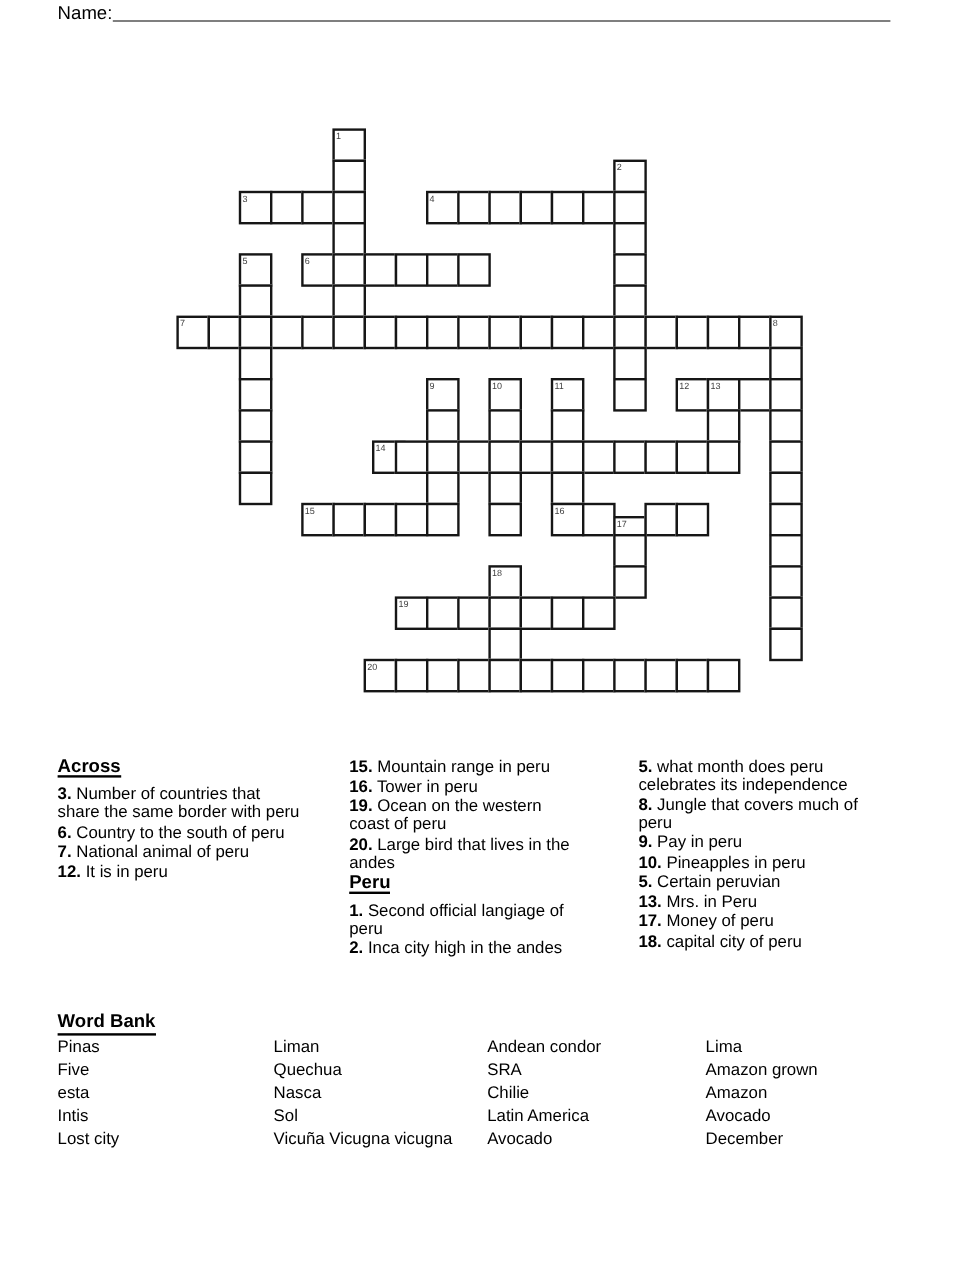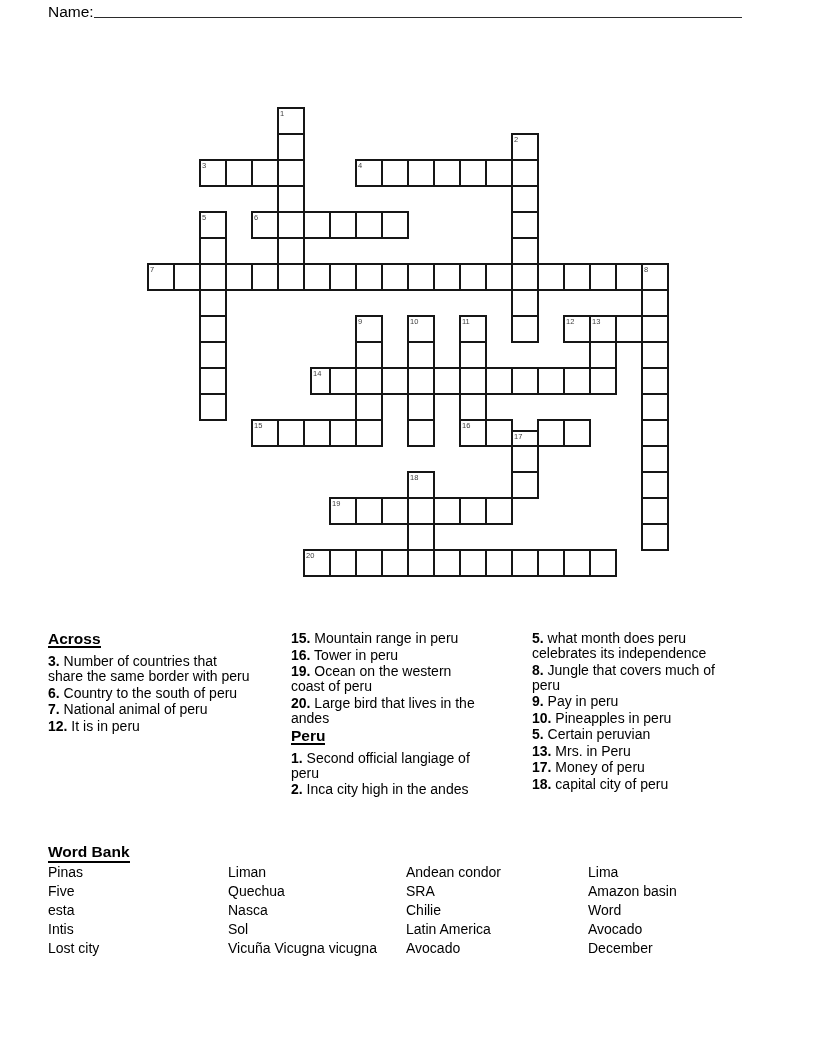--- a/index.html
+++ b/index.html
@@ -256,18 +256,18 @@
     </div>
   <div class="wb-col wb2">
       <div class="wb-word">Liman</div>
       <div class="wb-word">Quechua</div>
       <div class="wb-word">Nasca</div>
       <div class="wb-word">Sol</div>
       <div class="wb-word">Vicuña Vicugna vicugna</div>
     </div>
   <div class="wb-col wb4">
       <div class="wb-word">Lima</div>
-      <div class="wb-word">Amazon basin</div>
-      <div class="wb-word">Word</div>
+      <div class="wb-word">Amazon grown</div>
+      <div class="wb-word">Amazon</div>
       <div class="wb-word">Avocado</div>
       <div class="wb-word">December</div>
     </div>
 </div>
 
 </body></html>

